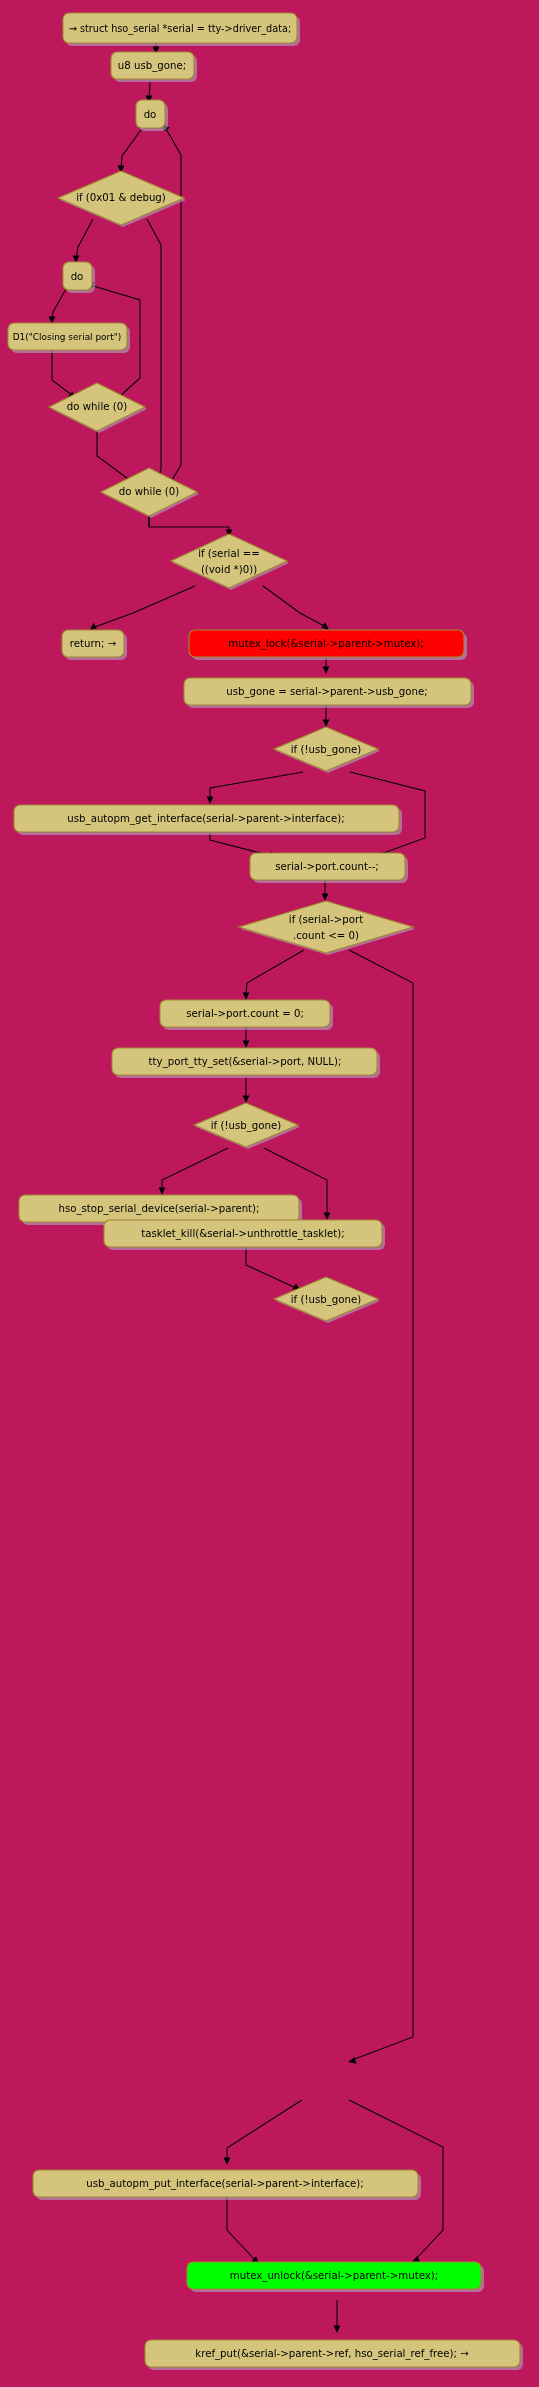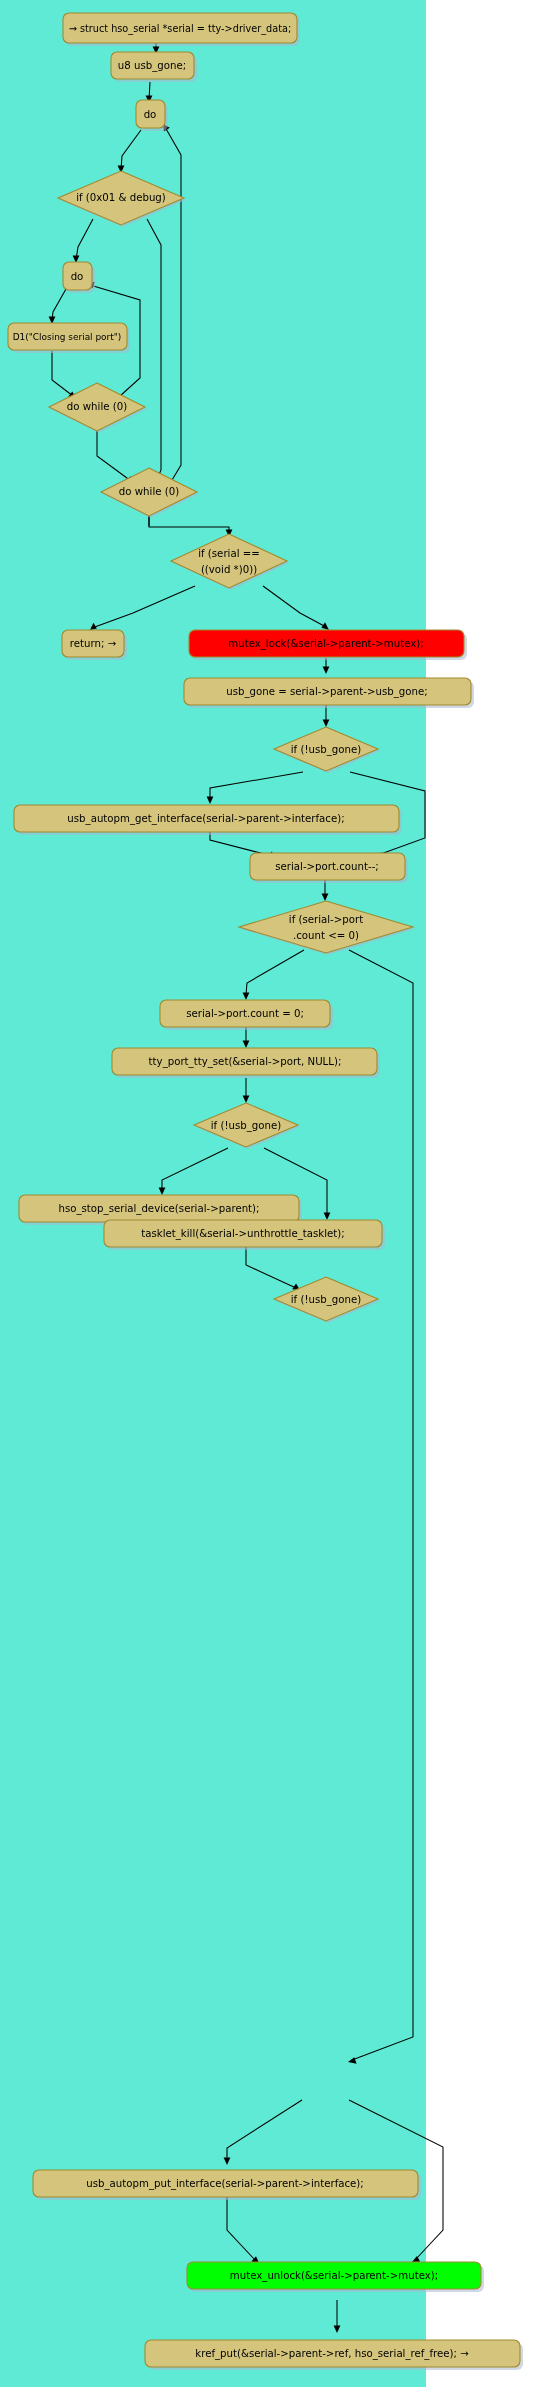--- a/index.html
+++ b/index.html
@@ -8,23 +8,23 @@
     background: #ffffff;
   }
   body {
     width: 539px;
     height: 2387px;
     font-family: "DejaVu Sans", sans-serif;
     overflow: hidden;
   }
   #diagram-root {
     position: relative;
-    width: 426px;
+    width: 539px;
     height: 2387px;
-    background: #5eead4;
+    background: #be185d;
   }
   svg#flow {
     display: block;
     width: 539px;
     height: 2387px;
   }
   .node-shadow {
     fill: #aab6d0;
     opacity: 0.55;
   }

